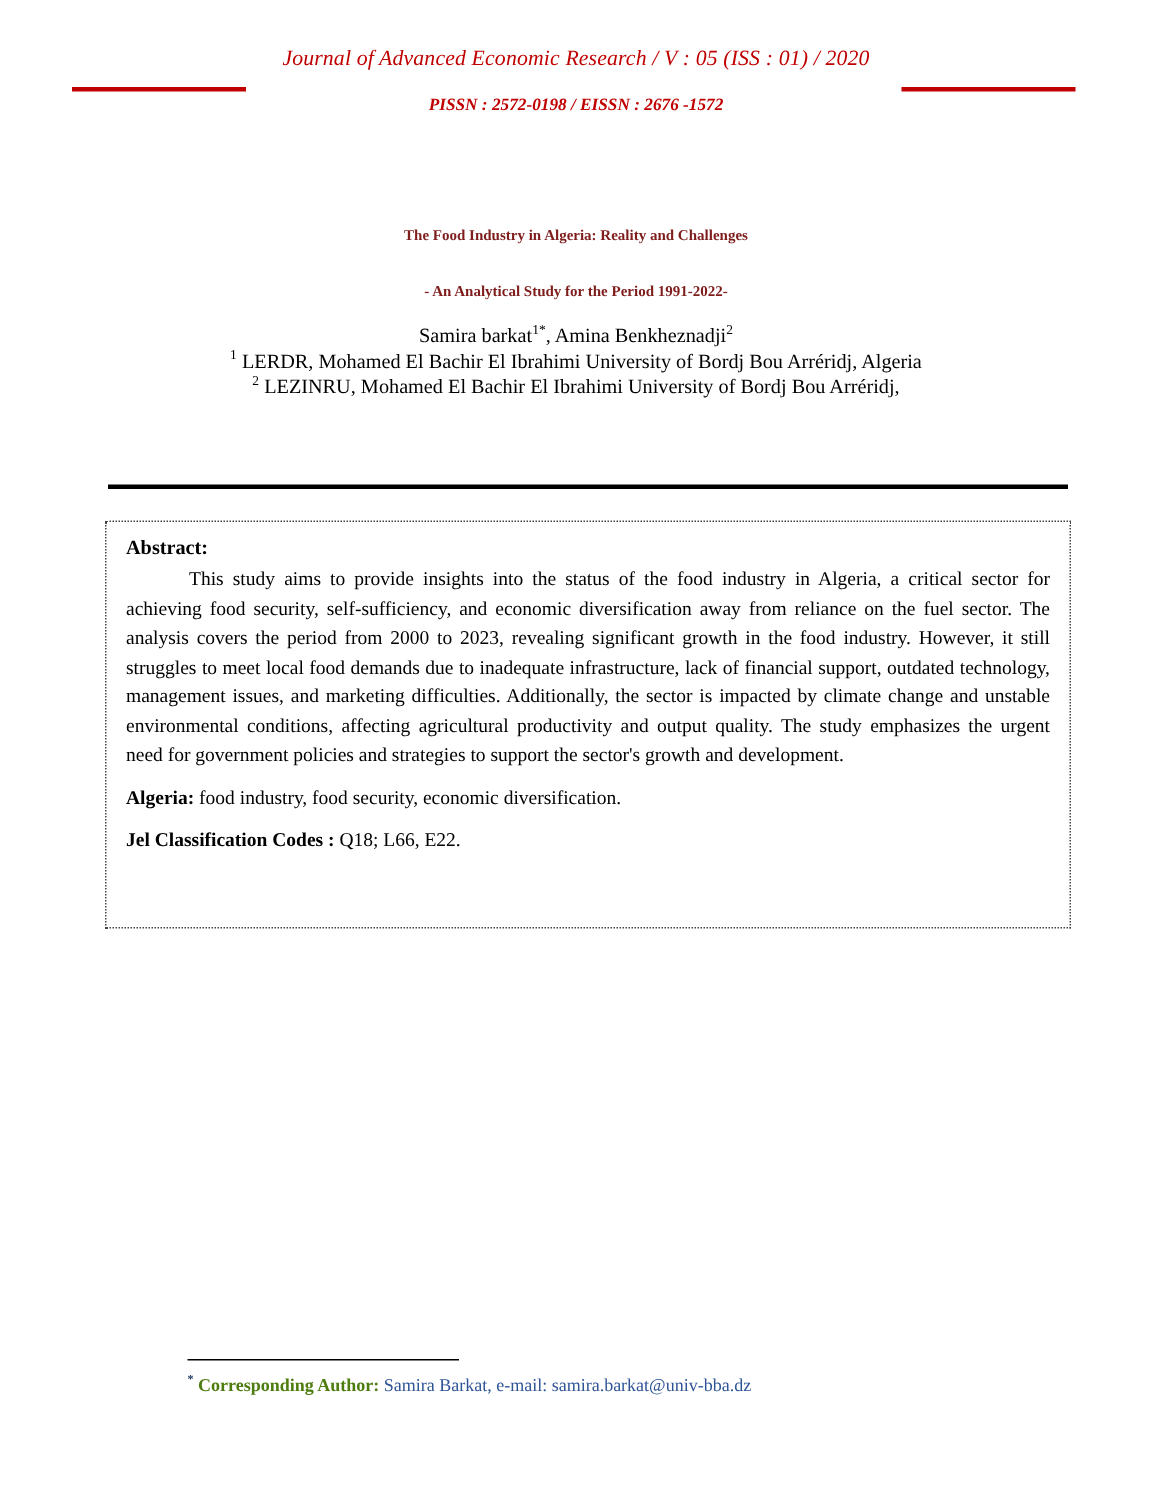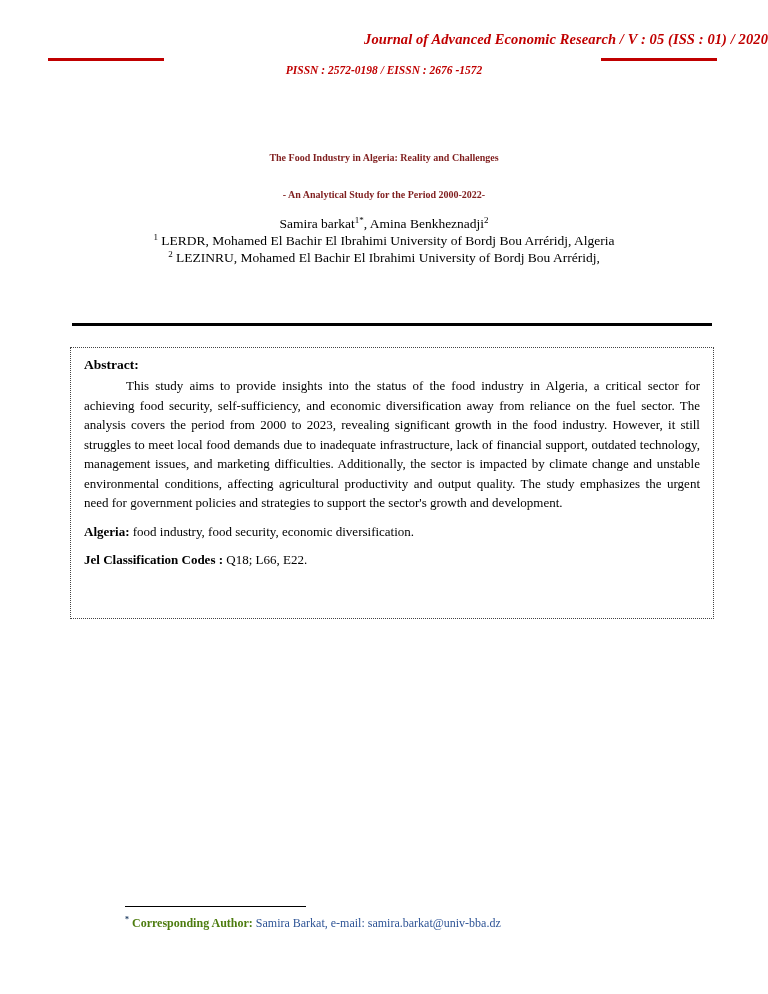--- a/index.html
+++ b/index.html
@@ -12,23 +12,23 @@
     width: 768px;
     height: 994px;
     background: #ffffff;
     font-family: "Liberation Serif", "DejaVu Serif", serif;
     color: #000000;
     overflow: hidden;
   }
   .journal-line {
     position: absolute;
     top: 31px; left: 0; width: 100%;
-    text-align: right;
+    text-align: center;
     color: #c00000;
-    font-weight: bold;
+    font-weight: normal;
     font-style: italic;
     font-size: 14.5px;
     letter-spacing: 0.1px;
   }
   .rule-red {
     position: absolute;
     top: 58px;
     height: 3px;
     background: #c00000;
   }
@@ -134,21 +134,21 @@
 
 <div class="page">
 
   <div class="journal-line">Journal of Advanced Economic Research / V : 05 (ISS : 01) / 2020</div>
   <div class="rule-red left"></div>
   <div class="rule-red right"></div>
   <div class="issn-line">PISSN : 2572-0198  /  EISSN : 2676 -1572</div>
 
   <div class="paper-title">
     <div>The Food Industry in Algeria: Reality and Challenges</div>
-    <div>- An Analytical Study for the Period 2000-2022-</div>
+    <div>- An Analytical Study for the Period 1991-2022-</div>
   </div>
 
   <div class="authors-block">
     <div><span>Samira barkat</span><sup>1*</sup><span>,  </span><span>Amina Benkheznadji</span><sup>2</sup></div>
     <div><sup>1</sup><span> LERDR, Mohamed El Bachir El Ibrahimi University of Bordj Bou Arréridj, Algeria</span></div>
     <div><sup>2</sup><span> LEZINRU, Mohamed El Bachir El Ibrahimi University of Bordj Bou Arréridj,</span></div>
   </div>
 
 
   <div class="rule-black"></div>

